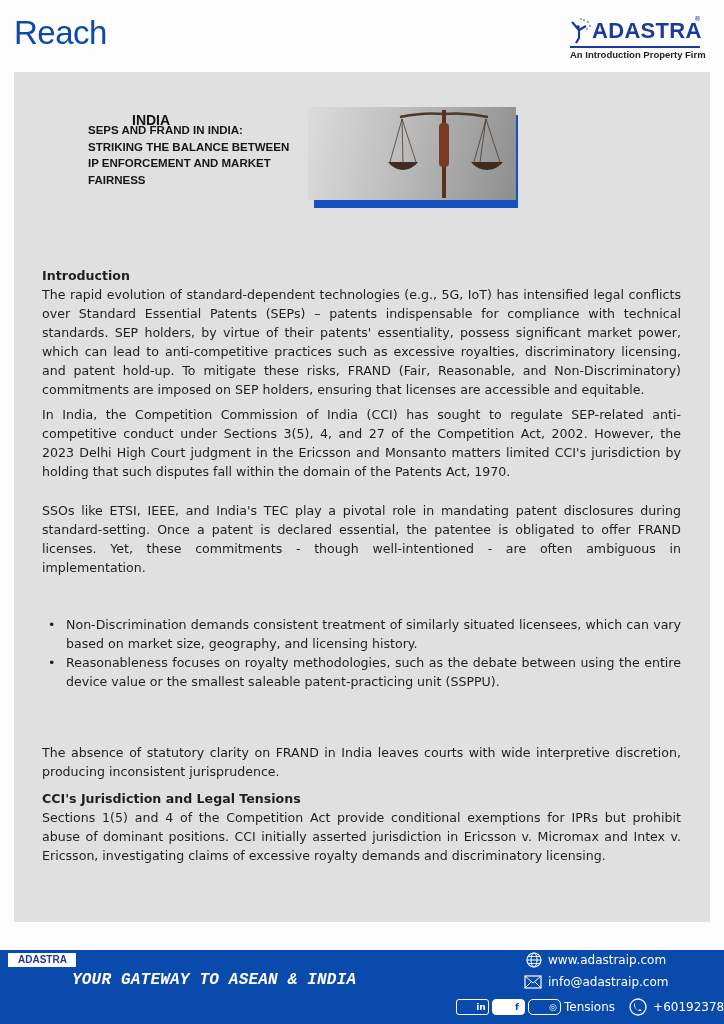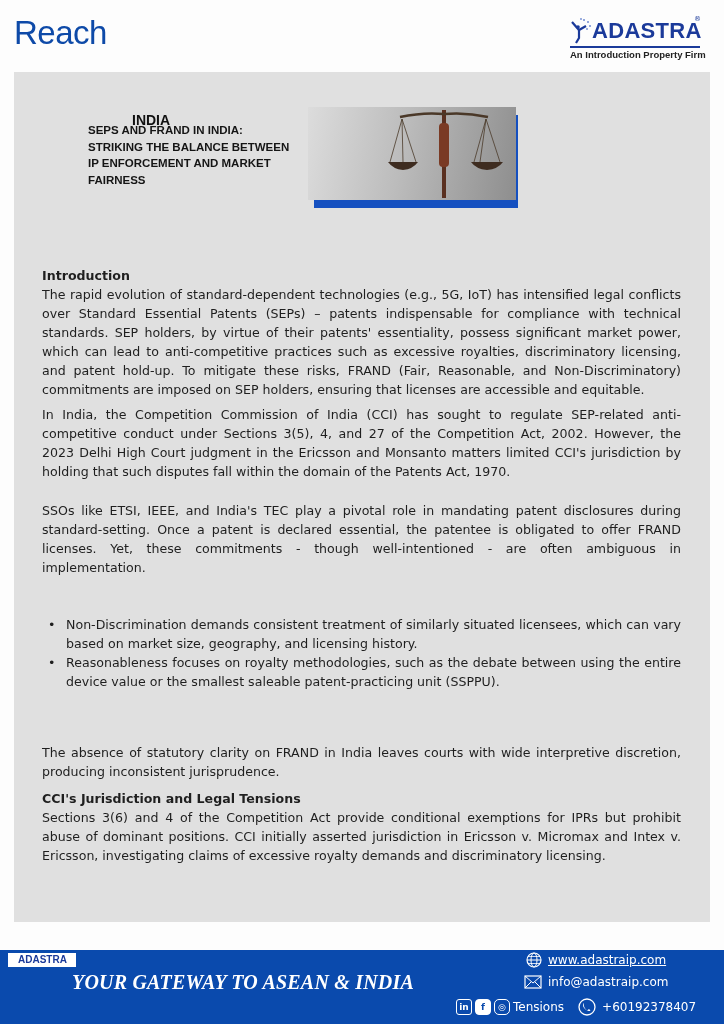--- a/index.html
+++ b/index.html
@@ -22,24 +22,24 @@
 
   .body-text { position:absolute; left:42px; width:639px; font-size:12.6px; line-height:19px; color:#1f1f1f; text-align:justify; }
   .h { font-weight:bold; font-size:12.6px; line-height:19px; display:block; text-align:left; }
   .bullets { position:absolute; left:42px; top:615px; width:639px; margin:0; padding:0; list-style:none; font-size:12.6px; line-height:19px; color:#1f1f1f; text-align:justify; }
   .bullets li { position:relative; padding-left:24px; }
   .bullets li::before { content:"•"; position:absolute; left:6px; top:0; }
 
   .footer { position:absolute; left:0; top:950px; width:724px; height:74px; background:#0a4aad; }
   .f-logo { position:absolute; left:8px; top:3px; width:68px; height:14px; background:#fff; }
   .f-logo span { position:absolute; left:10px; top:1px; font-family:"Liberation Sans", sans-serif; font-weight:bold; font-size:10px; color:#1b3a9a; }
-  .f-tagline { position:absolute; left:72px; top:21px; font-family:Liberation Serif, serif; font-weight:bold; font-style:italic; font-size:20px; color:#fff; letter-spacing:0.2px; }
+  .f-tagline { position:absolute; left:72px; top:21px; font-family:Liberation Mono, monospace; font-weight:bold; font-style:italic; font-size:16px; color:#fff; letter-spacing:0.2px; }
   .f-contact { position:absolute; color:#fff; font-family:"DejaVu Sans", sans-serif; font-size:12px; display:flex; align-items:center; }
   .f-contact svg { margin-right:6px; }
-  .soc { display:inline-block; width:14px; height:14px; border:1.5px solid #fff; border-radius:3px; color:#fff; font-weight:bold; font-size:9px; line-height:14px; text-align:center; margin-right:3px; }
+  .soc { display:inline-block; width:14px; height:14px; border:1.5px solid #fff; border-radius:3px; color:#fff; font-weight:bold; font-size:9px; line-height:14px; text-align:center; margin-right:3px;padding-left:17px; }
   .soc.fb { background:#fff; color:#0a4aad; border-radius:4px; }
 </style>
 </head>
 <body>
 
 <div class="header">
   <div class="reach">Reach</div>
   <div class="logo">
     <svg class="logo-fig" viewBox="0 0 22 28">
       <circle cx="14" cy="4" r="1" fill="#6f8ad0"></circle>
@@ -97,30 +97,30 @@
   <li>Non-Discrimination demands consistent treatment of similarly situated licensees, which can vary based on market size, geography, and licensing history.</li>
   <li>Reasonableness focuses on royalty methodologies, such as the debate between using the entire device value or the smallest saleable patent-practicing unit (SSPPU).</li>
 </ul>
 
 <div class="body-text" style="top:731px;margin-top:12px;">
   <span>The absence of statutory clarity on FRAND in India leaves courts with wide interpretive discretion, producing inconsistent jurisprudence.</span>
 </div>
 
 <div class="body-text" style="top:789px;">
   <span class="h">CCI's Jurisdiction and Legal Tensions</span>
-  <span>Sections 3(6) and 4 of the Competition Act provide conditional exemptions for IPRs but prohibit abuse of dominant positions. CCI initially asserted jurisdiction in Ericsson v. Micromax and Intex v. Ericsson, investigating claims of excessive royalty demands and discriminatory licensing.</span>
+  <span>Sections 1(5) and 4 of the Competition Act provide conditional exemptions for IPRs but prohibit abuse of dominant positions. CCI initially asserted jurisdiction in Ericsson v. Micromax and Intex v. Ericsson, investigating claims of excessive royalty demands and discriminatory licensing.</span>
 </div>
 
 <div class="footer">
   <div class="f-logo">
     <span>ADASTRA</span>
   </div>
   <div class="f-tagline">YOUR GATEWAY TO ASEAN &amp; INDIA</div>
 
-  <div class="f-contact" style="left:526px; top:2px;text-decoration:underline;">
+  <div class="f-contact" style="left:526px; top:2px;">
     <svg width="16" height="16" viewBox="0 0 16 16">
       <circle cx="8" cy="8" r="7" stroke="#fff" fill="none" stroke-width="1.2"></circle>
       <ellipse cx="8" cy="8" rx="3" ry="7" stroke="#fff" fill="none" stroke-width="1"></ellipse>
       <line x1="1" y1="8" x2="15" y2="8" stroke="#fff" stroke-width="1"></line>
       <line x1="2" y1="4.5" x2="14" y2="4.5" stroke="#fff" stroke-width="0.8"></line>
       <line x1="2" y1="11.5" x2="14" y2="11.5" stroke="#fff" stroke-width="0.8"></line>
     </svg>
     <span>www.adastraip.com</span>
   </div>
 

